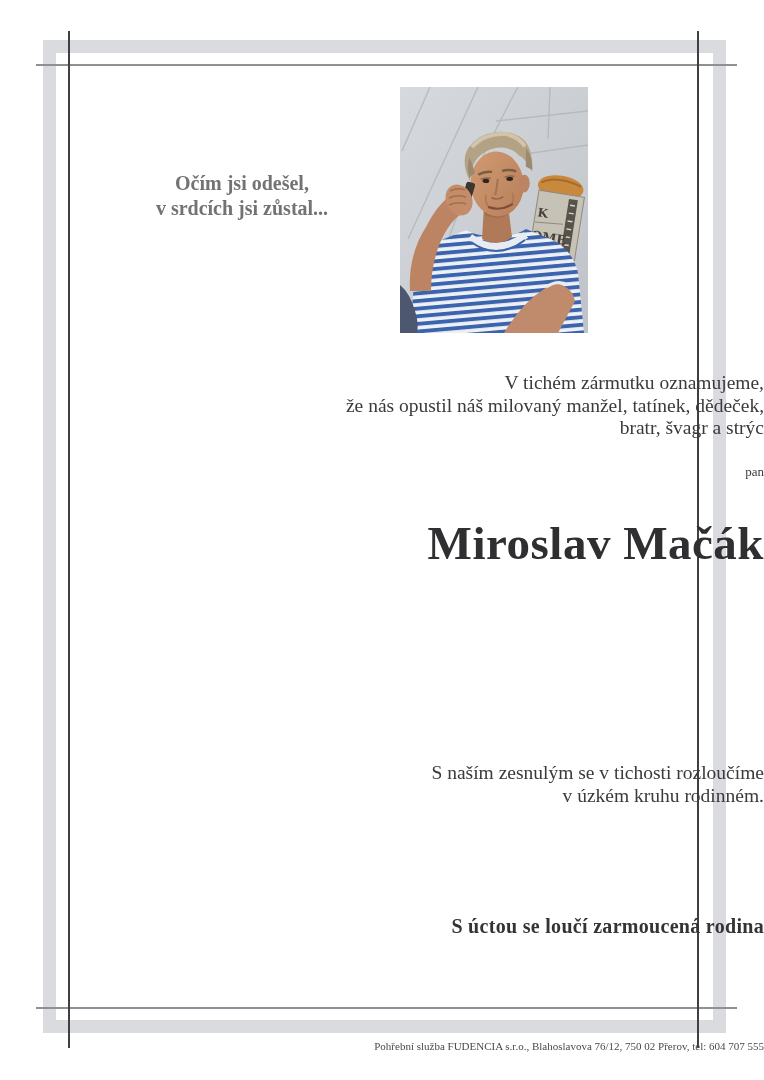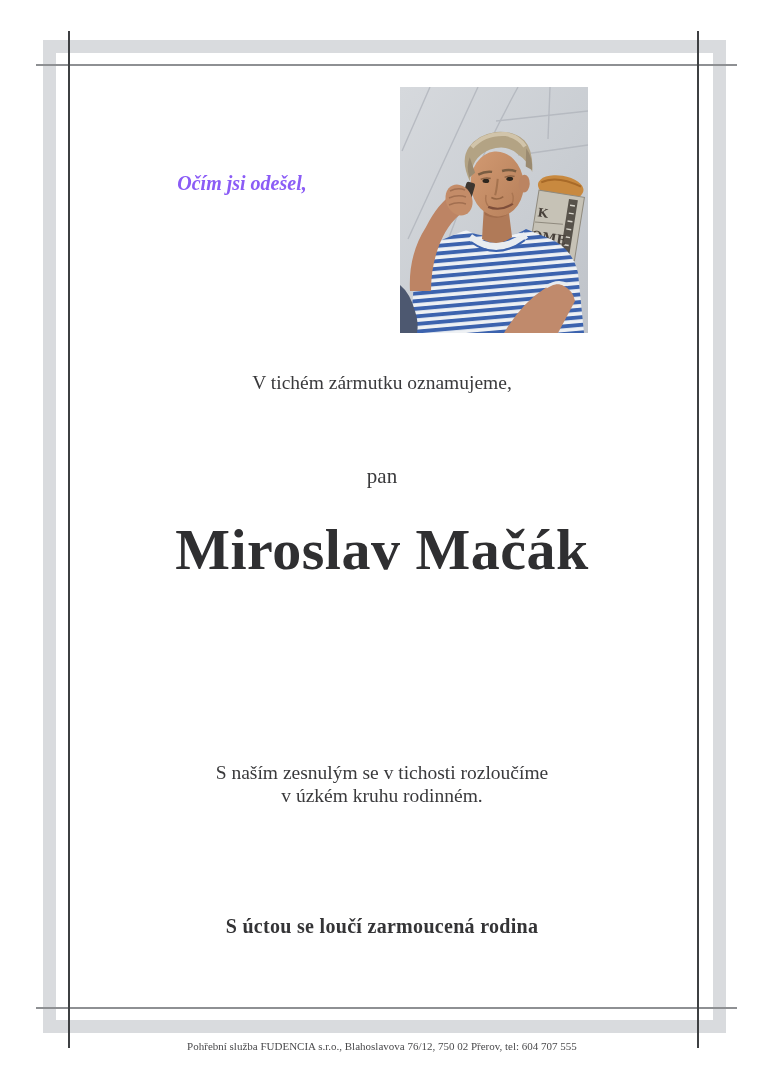--- a/index.html
+++ b/index.html
@@ -20,46 +20,47 @@
   .hline.bottom{top:1007px;}
   .vline{top:31px;height:1017px;width:2px;background:#3e4042;}
   .vline.left{left:68px;}
   .vline.right{left:697px;}
   
   .photo{left:400px;top:87px;width:188px;height:246px;overflow:hidden;}
   .photo svg{display:block;}
   
   .quote{
     left:132px;top:171px;width:220px;text-align:center;
-    font-size:20px;font-weight:bold;font-style:italic;line-height:25px;
-    color:#8b5cf6;
+    font-size:20px;font-weight:bold;line-height:25px;
+    color:#737373;
   }
-  .center-block{left:0;width:764px;text-align:center;}
+  .center-block{left:0;width:764px;text-align:right;}
   .announce{top:372px;font-size:19.5px;line-height:22.5px;}
-  .salutation{top:464px;font-size:21px;}
+  .salutation{top:464px;font-size:13px;}
   .name{
-    top:516px;font-size:58px;font-weight:bold;letter-spacing:0.5px;
+    top:516px;font-size:47px;font-weight:bold;letter-spacing:0.5px;
     color:#2f2f31;
   }
   .death{top:621px;font-size:19.5px;line-height:22.5px;}
   .farewell{top:762px;font-size:19.5px;line-height:22.5px;}
   .closing{top:915px;font-size:20px;font-weight:bold;letter-spacing:0.3px;color:#343436;}
   .footer{top:1040px;font-size:11px;color:#4a4a4c;}
 </style>
 </head>
 <body>
 
 <div class="abs frame-band"></div>
 <div class="abs hline top"></div>
 <div class="abs hline bottom"></div>
 <div class="abs vline left"></div>
 <div class="abs vline right"></div>
 
 <div class="abs quote">
   <div>Očím jsi odešel,</div>
+  <div>v srdcích jsi zůstal...</div>
 </div>
 
 <div class="abs photo">
   <svg width="188" height="246" viewBox="0 0 188 246" xmlns="http://www.w3.org/2000/svg">
     <defs>
       <linearGradient id="bgGrad" x1="0" y1="0" x2="1" y2="1">
         <stop offset="0" stop-color="#d6d9dd"></stop>
         <stop offset="0.6" stop-color="#c9cdd2"></stop>
         <stop offset="1" stop-color="#bfc3c9"></stop>
       </linearGradient>
@@ -146,20 +147,22 @@
     <g stroke="#9c6a4c" stroke-width="1.4" fill="none" opacity="0.85">
       <path d="M 50 104 Q 58 100 65 103"></path>
       <path d="M 49 111 Q 58 107 66 110"></path>
       <path d="M 49 118 Q 58 114 66 117"></path>
     </g>
   </svg>
 </div>
 
 <div class="abs center-block announce">
   <div>V tichém zármutku oznamujeme,</div>
+  <div>že nás opustil náš milovaný manžel, tatínek, dědeček,</div>
+  <div>bratr, švagr a strýc</div>
 </div>
 
 <div class="abs center-block salutation">pan</div>
 
 <div class="abs center-block name">Miroslav Mačák</div>
 
 <div class="abs center-block death">
 </div>
 
 <div class="abs center-block farewell">

